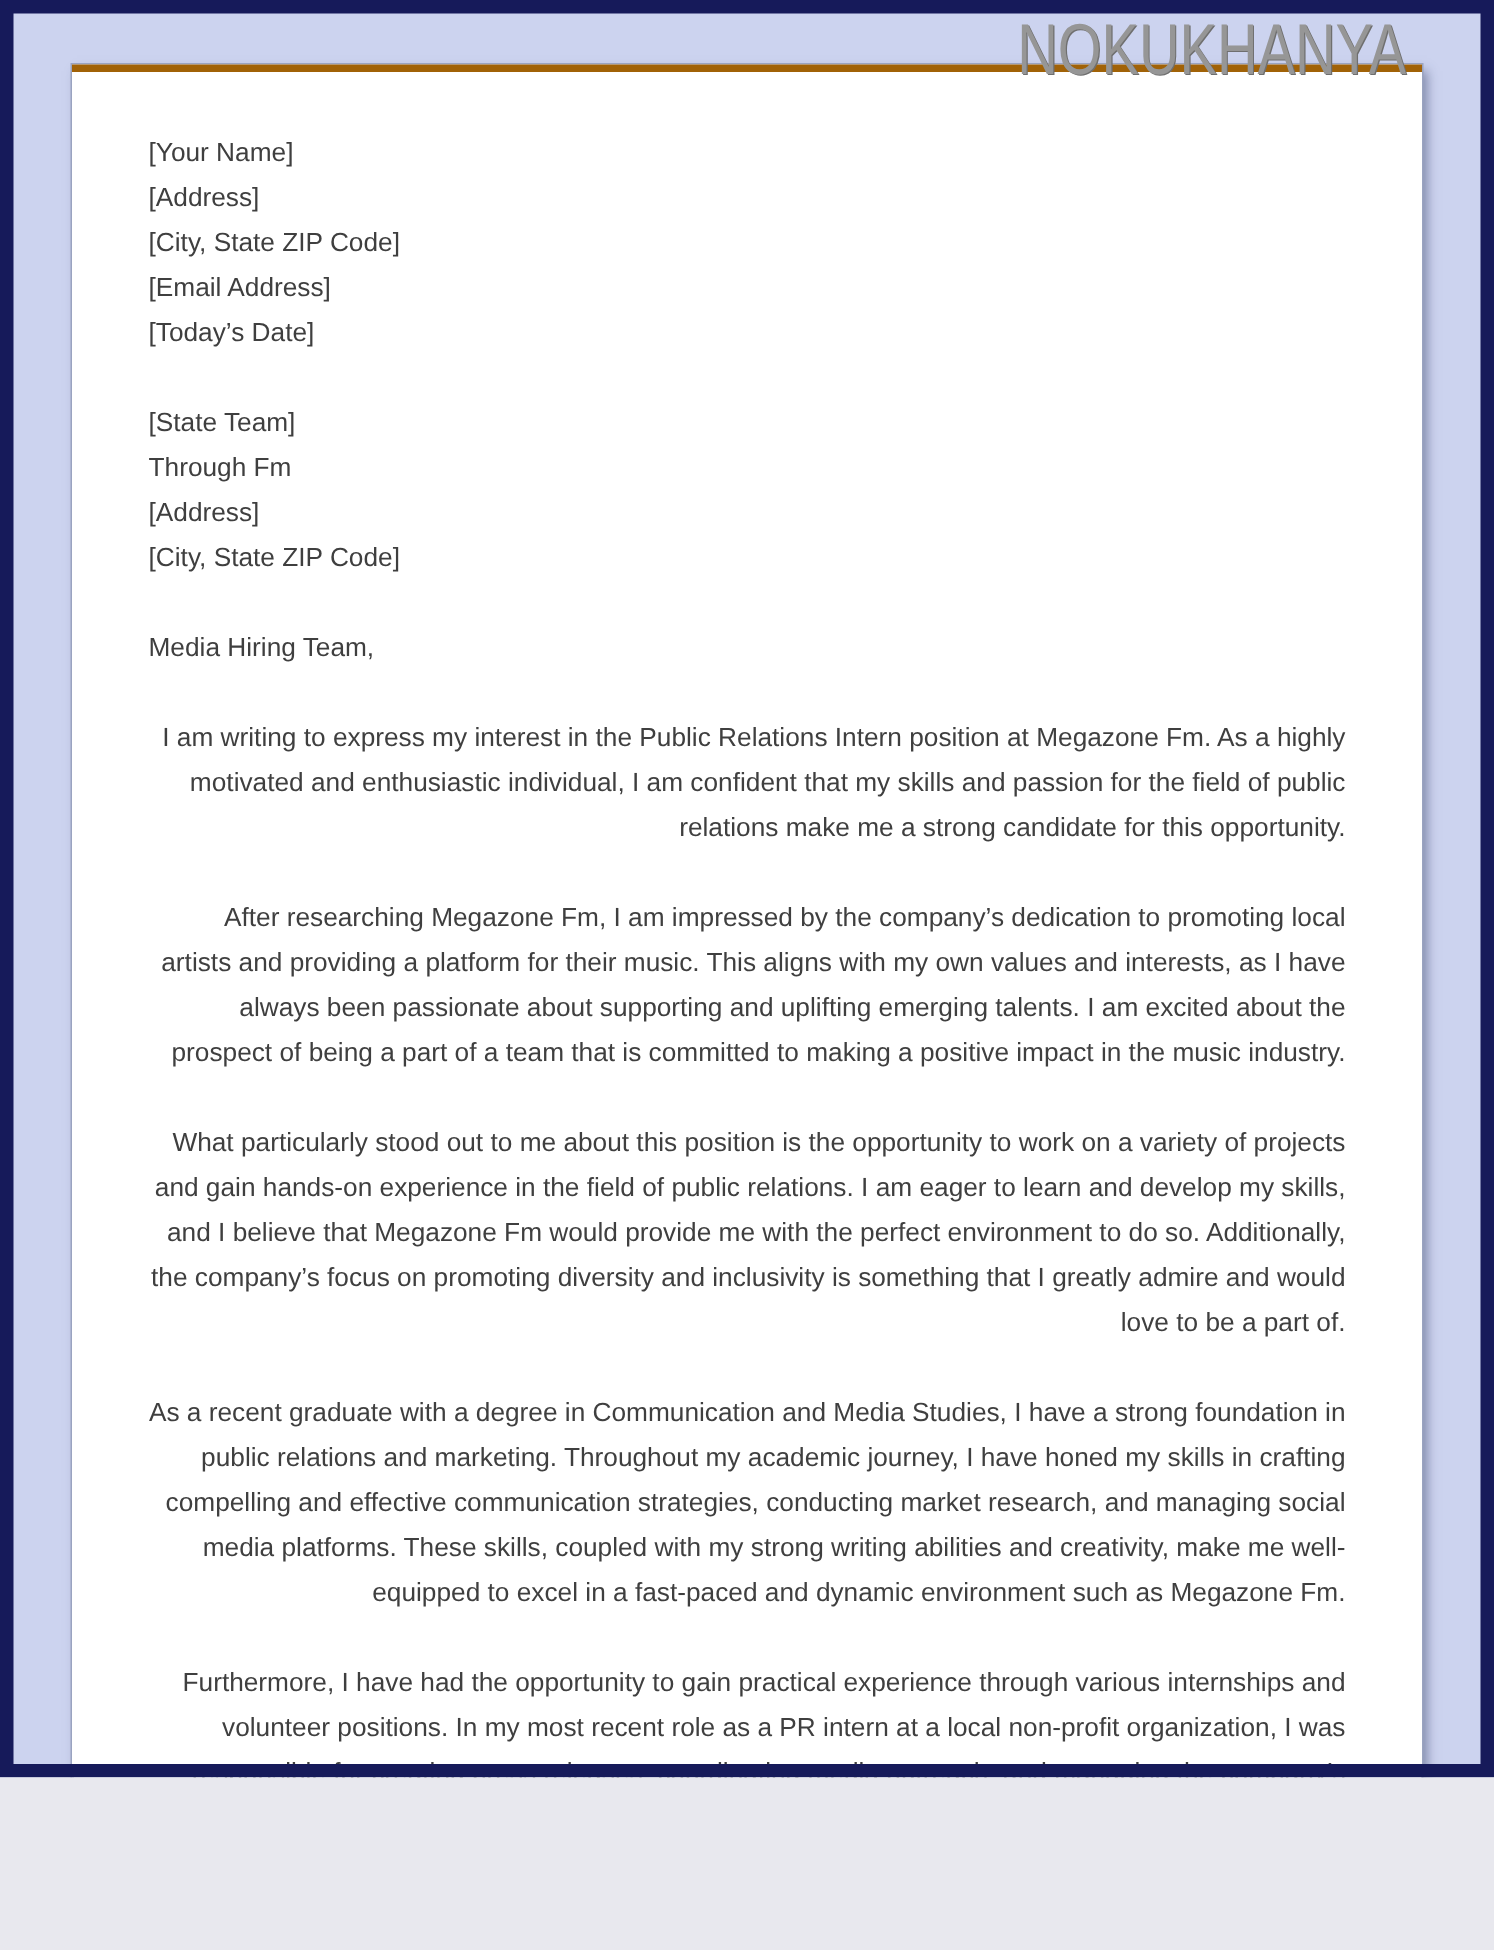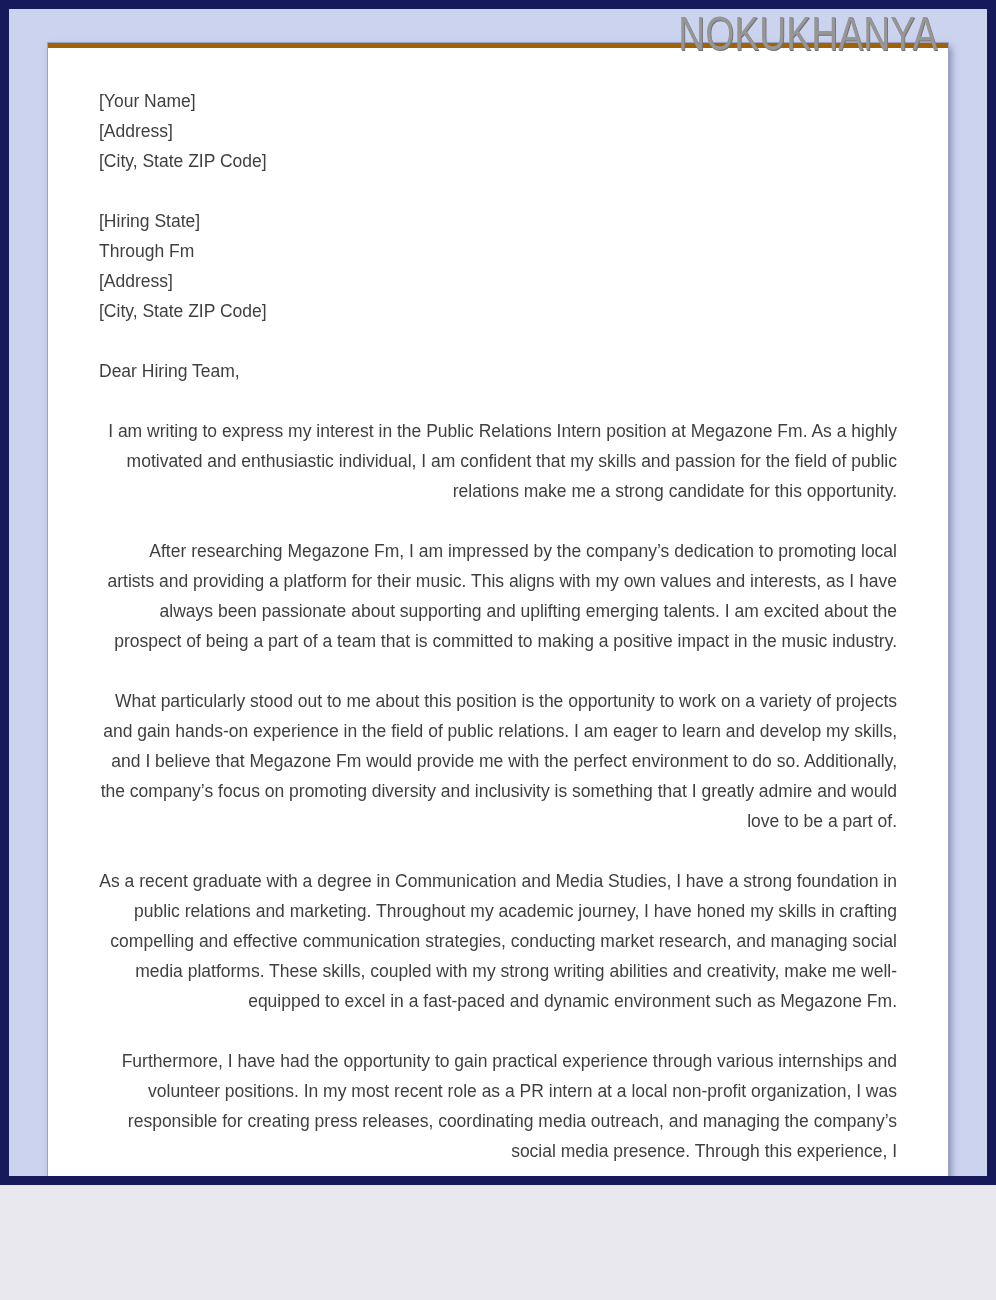--- a/index.html
+++ b/index.html
@@ -82,30 +82,32 @@
 
   <div class="logo">NOKUKHANYA</div>
 
   <div class="page">
     <div class="letter">
 
       <div class="block">
         <div class="line">[Your Name]</div>
         <div class="line">[Address]</div>
         <div class="line">[City, State ZIP Code]</div>
+        <div class="line">[Email Address]</div>
+        <div class="line">[Today’s Date]</div>
       </div>
 
       <div class="block">
-        <div class="line">[Hiring State]</div>
+        <div class="line">[State Team]</div>
         <div class="line">Through Fm</div>
         <div class="line">[Address]</div>
         <div class="line">[City, State ZIP Code]</div>
       </div>
 
-      <div class="block">Dear Hiring Team,</div>
+      <div class="block">Media Hiring Team,</div>
 
       <p>I am writing to express my interest in the Public Relations Intern position at Megazone Fm. As a highly motivated and enthusiastic individual, I am confident that my skills and passion for the field of public relations make me a strong candidate for this opportunity.</p>
       <p>After researching Megazone Fm, I am impressed by the company’s dedication to promoting local artists and providing a platform for their music. This aligns with my own values and interests, as I have always been passionate about supporting and uplifting emerging talents. I am excited about the prospect of being a part of a team that is committed to making a positive impact in the music industry.</p>
       <p>What particularly stood out to me about this position is the opportunity to work on a variety of projects and gain hands-on experience in the field of public relations. I am eager to learn and develop my skills, and I believe that Megazone Fm would provide me with the perfect environment to do so. Additionally, the company’s focus on promoting diversity and inclusivity is something that I greatly admire and would love to be a part of.</p>
       <p>As a recent graduate with a degree in Communication and Media Studies, I have a strong foundation in public relations and marketing. Throughout my academic journey, I have honed my skills in crafting compelling and effective communication strategies, conducting market research, and managing social media platforms. These skills, coupled with my strong writing abilities and creativity, make me well-equipped to excel in a fast-paced and dynamic environment such as Megazone Fm.</p>
       <p>Furthermore, I have had the opportunity to gain practical experience through various internships and volunteer positions. In my most recent role as a PR intern at a local non-profit organization, I was responsible for creating press releases, coordinating media outreach, and managing the company’s social media presence. Through this experience, I</p>
 
     </div>
   </div>
 

